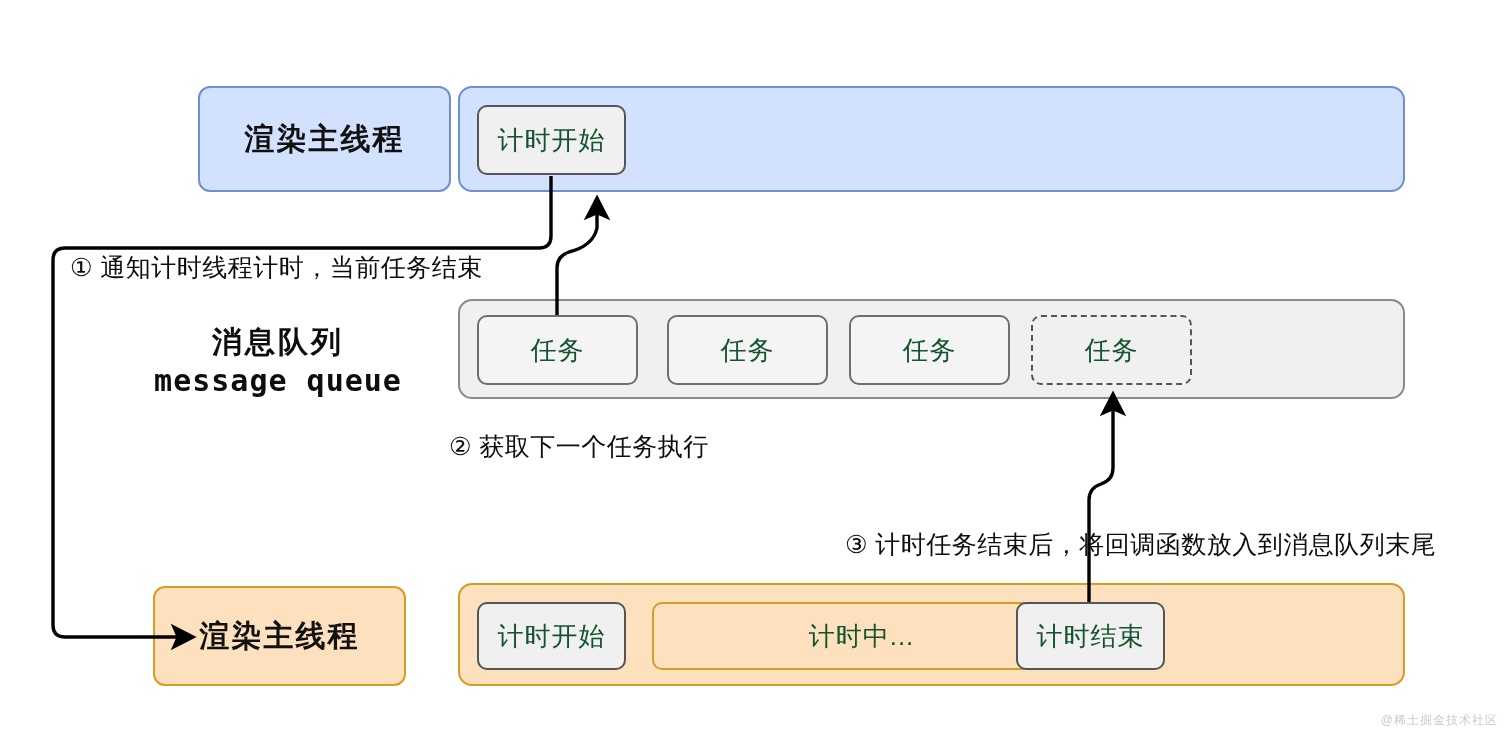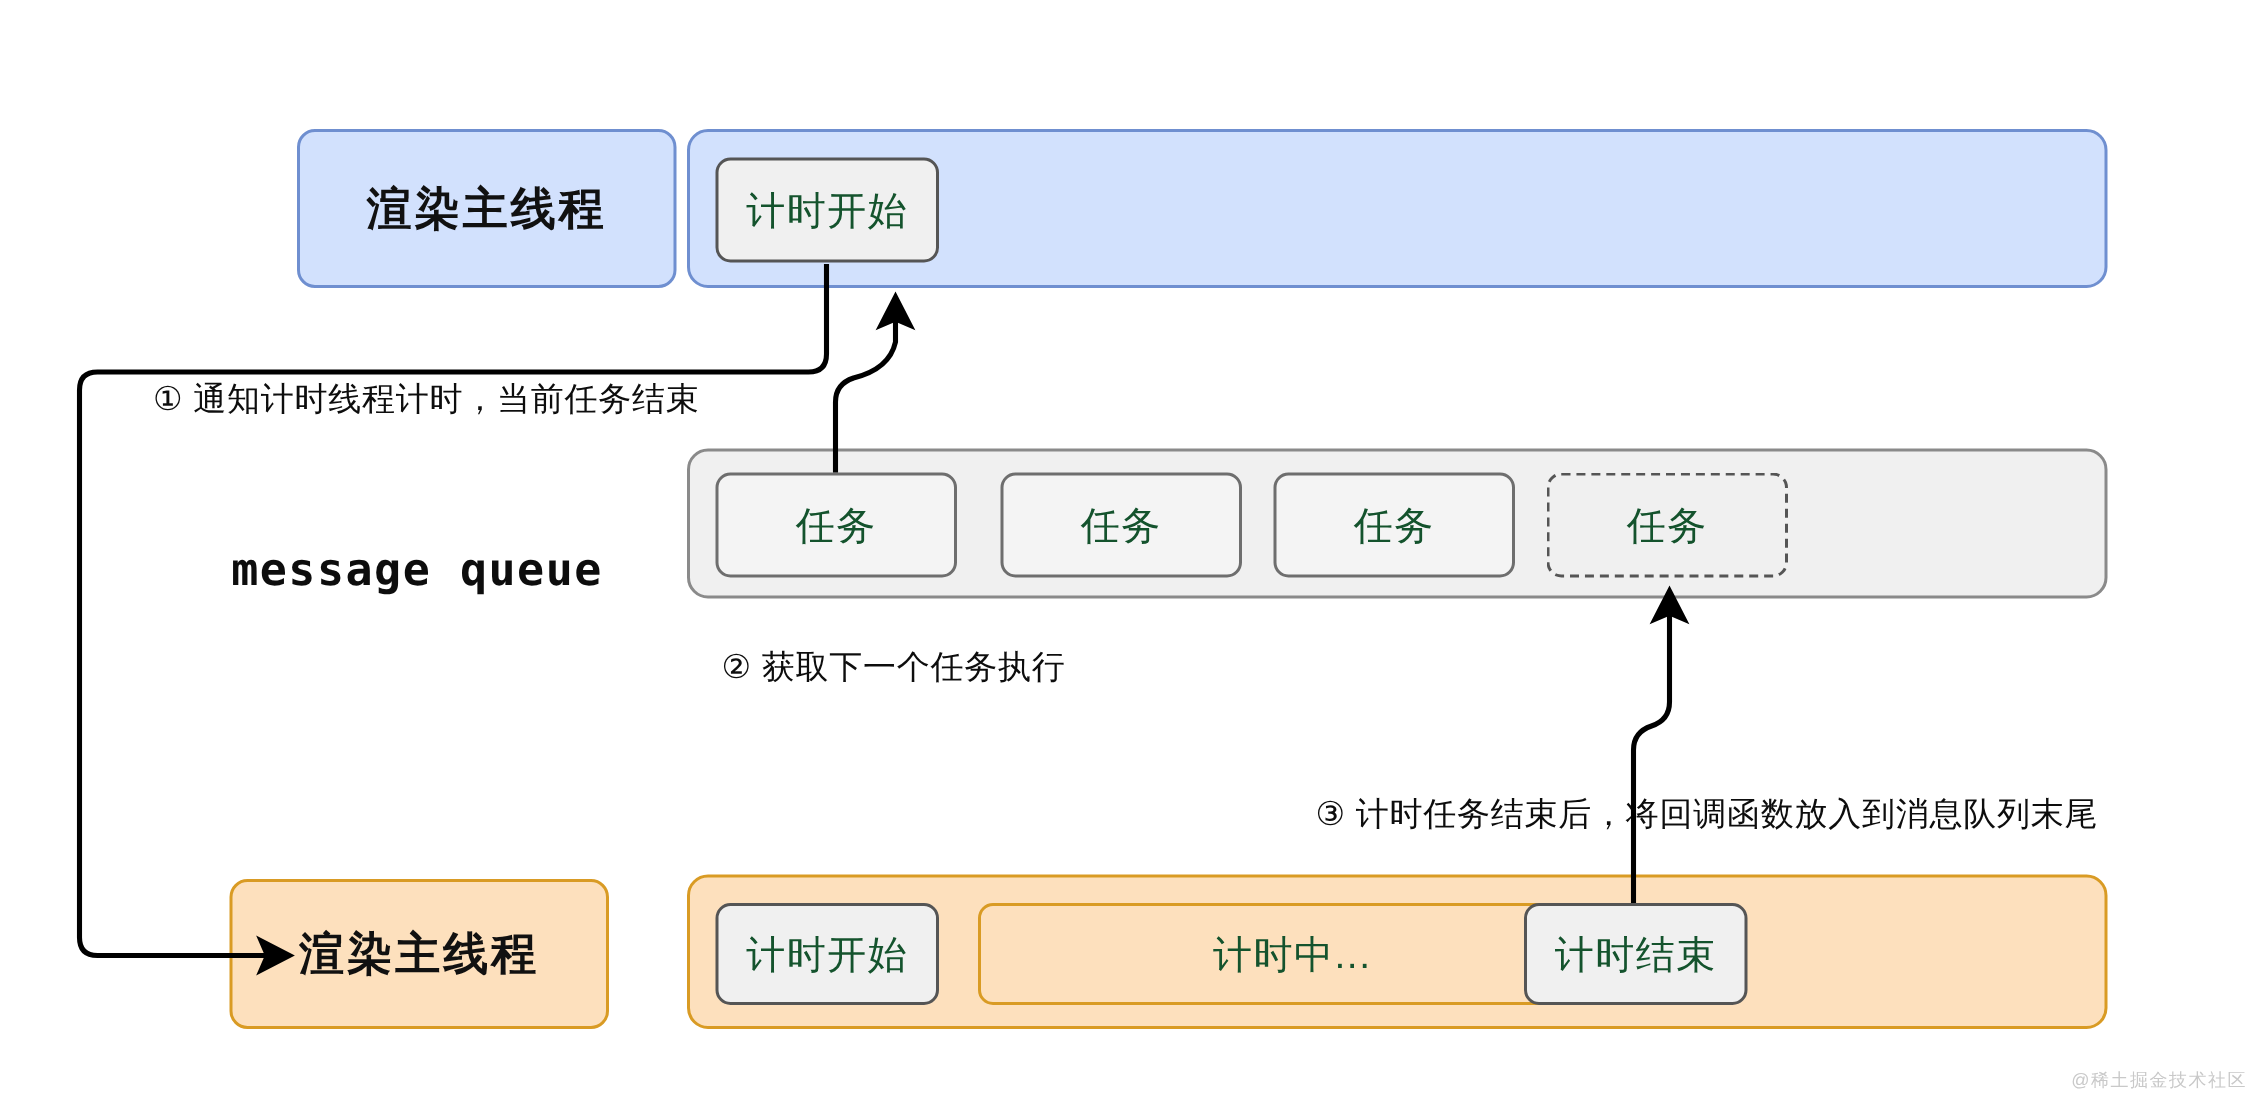--- a/index.html
+++ b/index.html
@@ -109,23 +109,22 @@
   .chip-t-running   { left: 652px; top: 602px; width: 398px; height: 68px; padding-left: 21px; }
   .chip-t-end       { left: 1016px; top: 602px; width: 149px; height: 68px; }
 
   
   .label {
     position: absolute;
     color: #0d0d0d;
     white-space: nowrap;
   }
   .label-step {
-    font-size: 22px;
+    font-size: 25px;
     letter-spacing: 0.5px;
-    margin-left: 32px;
   }
   .label-step1 { left: 70px;  top: 251px; }
   .label-step2 { left: 449px; top: 430px; }
   .label-step3 { left: 845px; top: 528px; }
 
   .label-queue-title {
     left: 138px; top: 322px;
     width: 280px;
     text-align: center;
     font-size: 30px;
@@ -175,20 +174,21 @@
 
   <div class="chip chip-task chip-task-1">任务</div>
   <div class="chip chip-task chip-task-2">任务</div>
   <div class="chip chip-task chip-task-3">任务</div>
   <div class="chip chip-task-dashed chip-task-4">任务</div>
 
   <div class="chip chip-gray chip-t-start">计时开始</div>
   <div class="chip chip-orange chip-t-running">计时中...</div>
   <div class="chip chip-gray chip-t-end">计时结束</div>
 
+  <div class="label label-queue-title">消息队列</div>
   <div class="label label-queue-sub">message queue</div>
 
   <div class="label label-step label-step1">① 通知计时线程计时，当前任务结束</div>
   <div class="label label-step label-step2">② 获取下一个任务执行</div>
   <div class="label label-step label-step3">③ 计时任务结束后，将回调函数放入到消息队列末尾</div>
 
   <svg class="arrows" viewBox="0 0 1512 737">
     <defs>
       <marker id="arrowhead" markerWidth="9" markerHeight="9" refX="4.2" refY="4.5" orient="auto" markerUnits="strokeWidth">
         <path d="M0.6,0.6 L8.2,4.5 L0.6,8.4 L2.3,4.5 Z" fill="#000000"></path>

